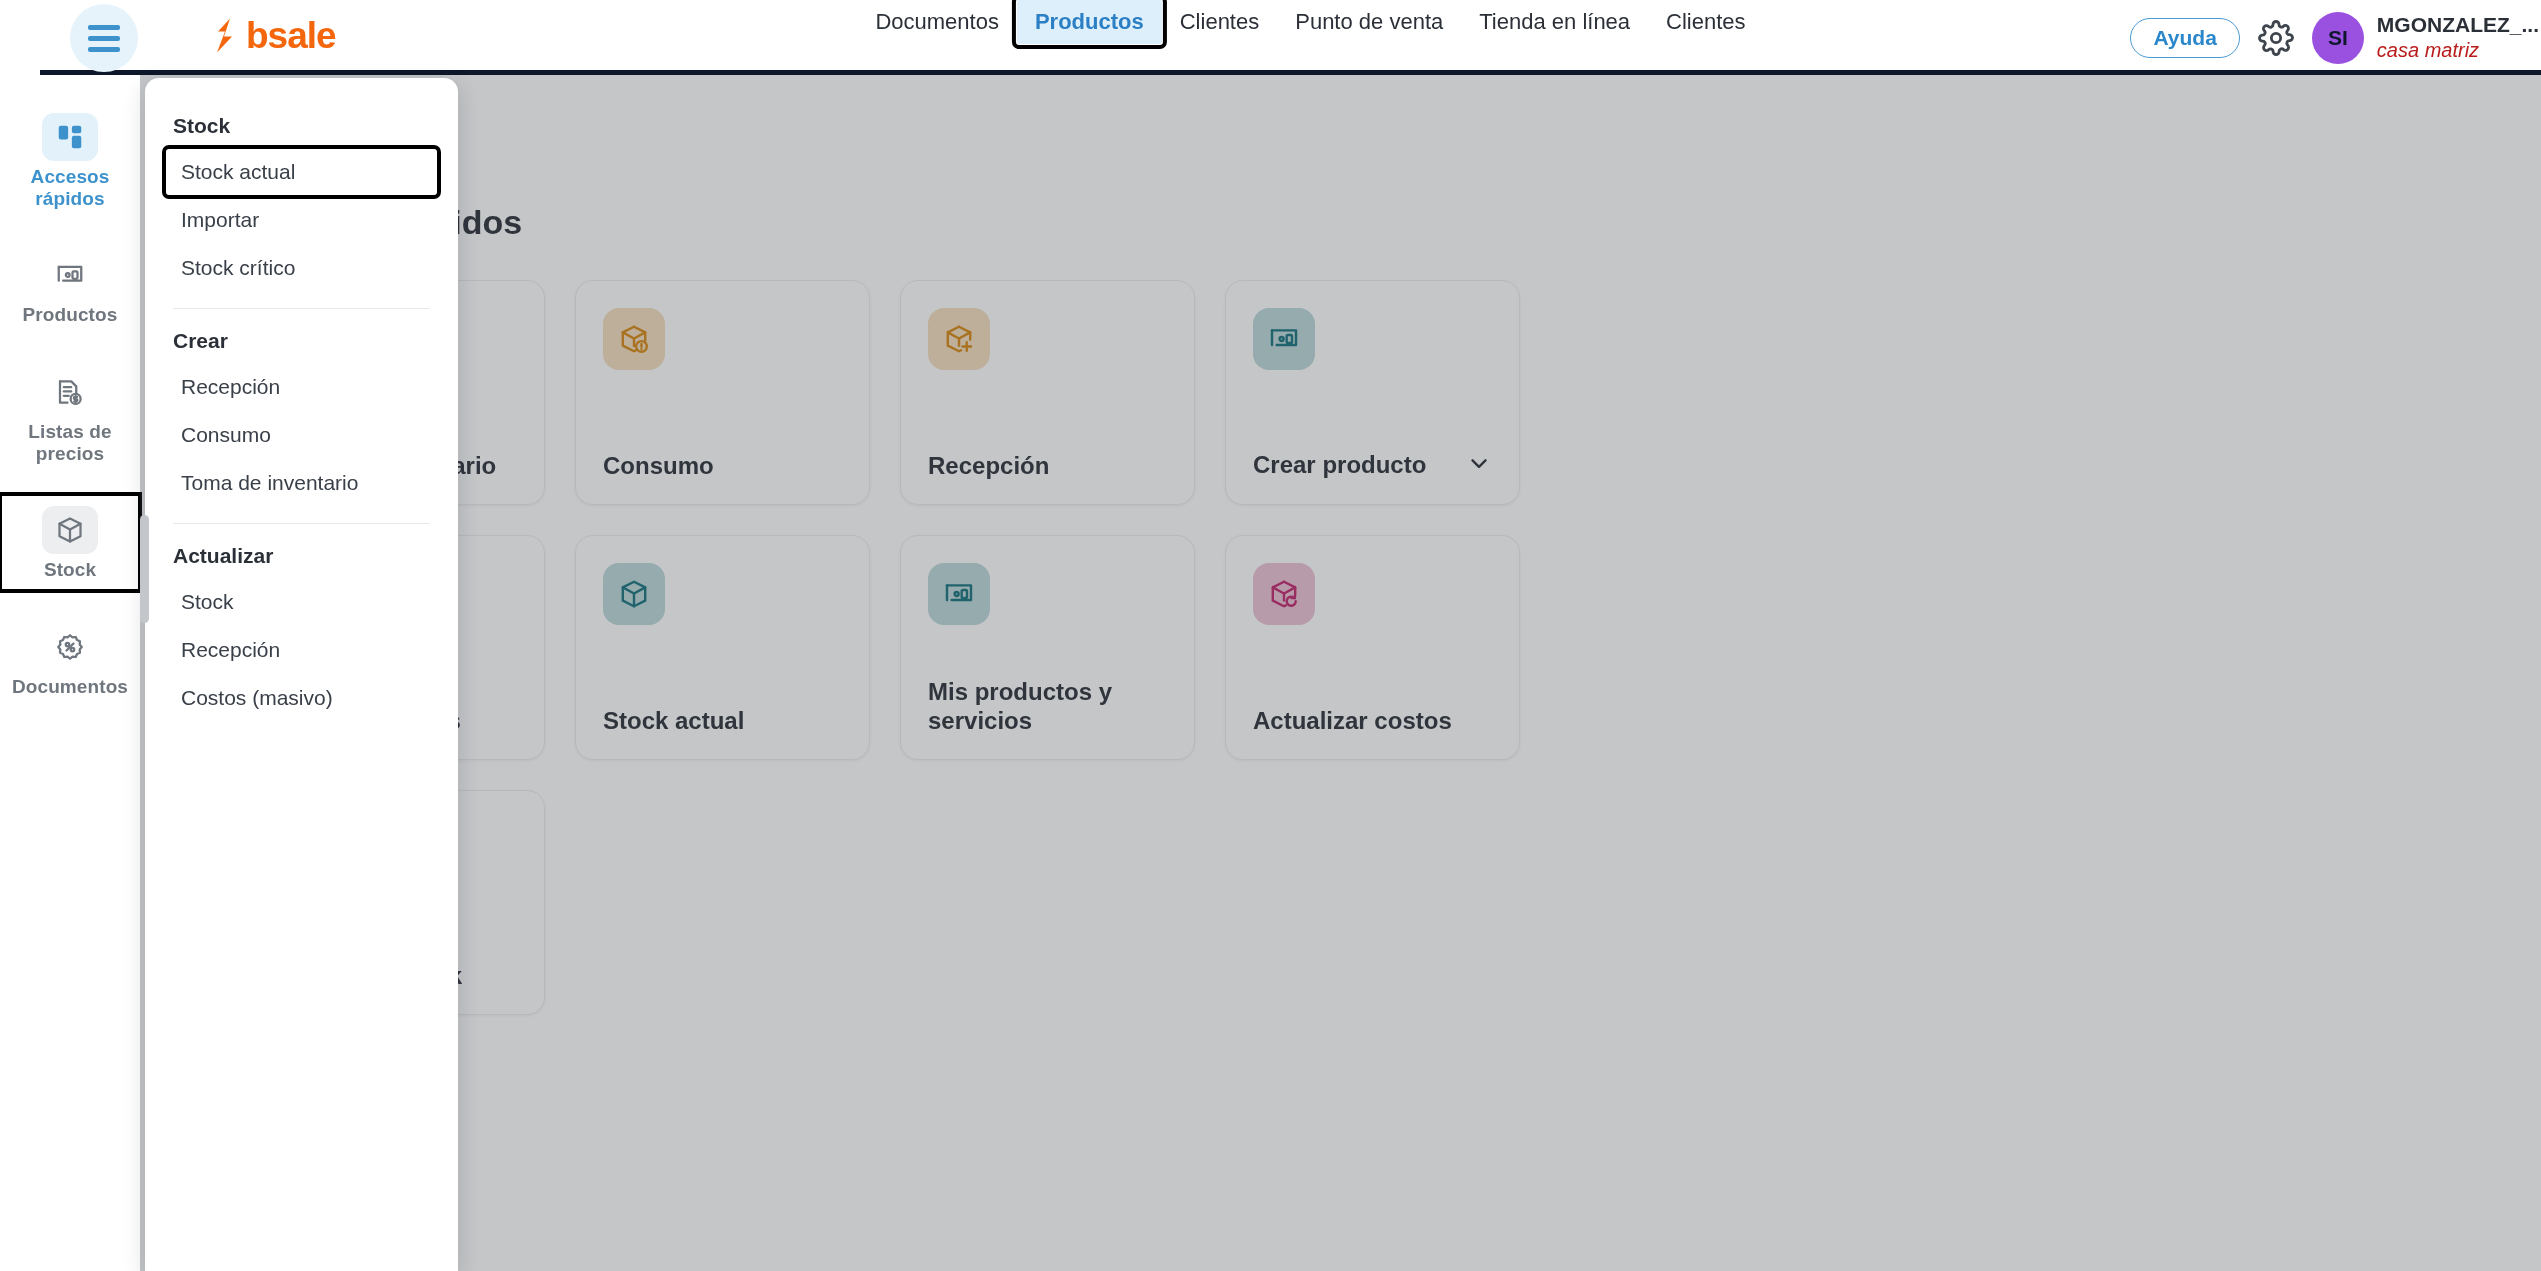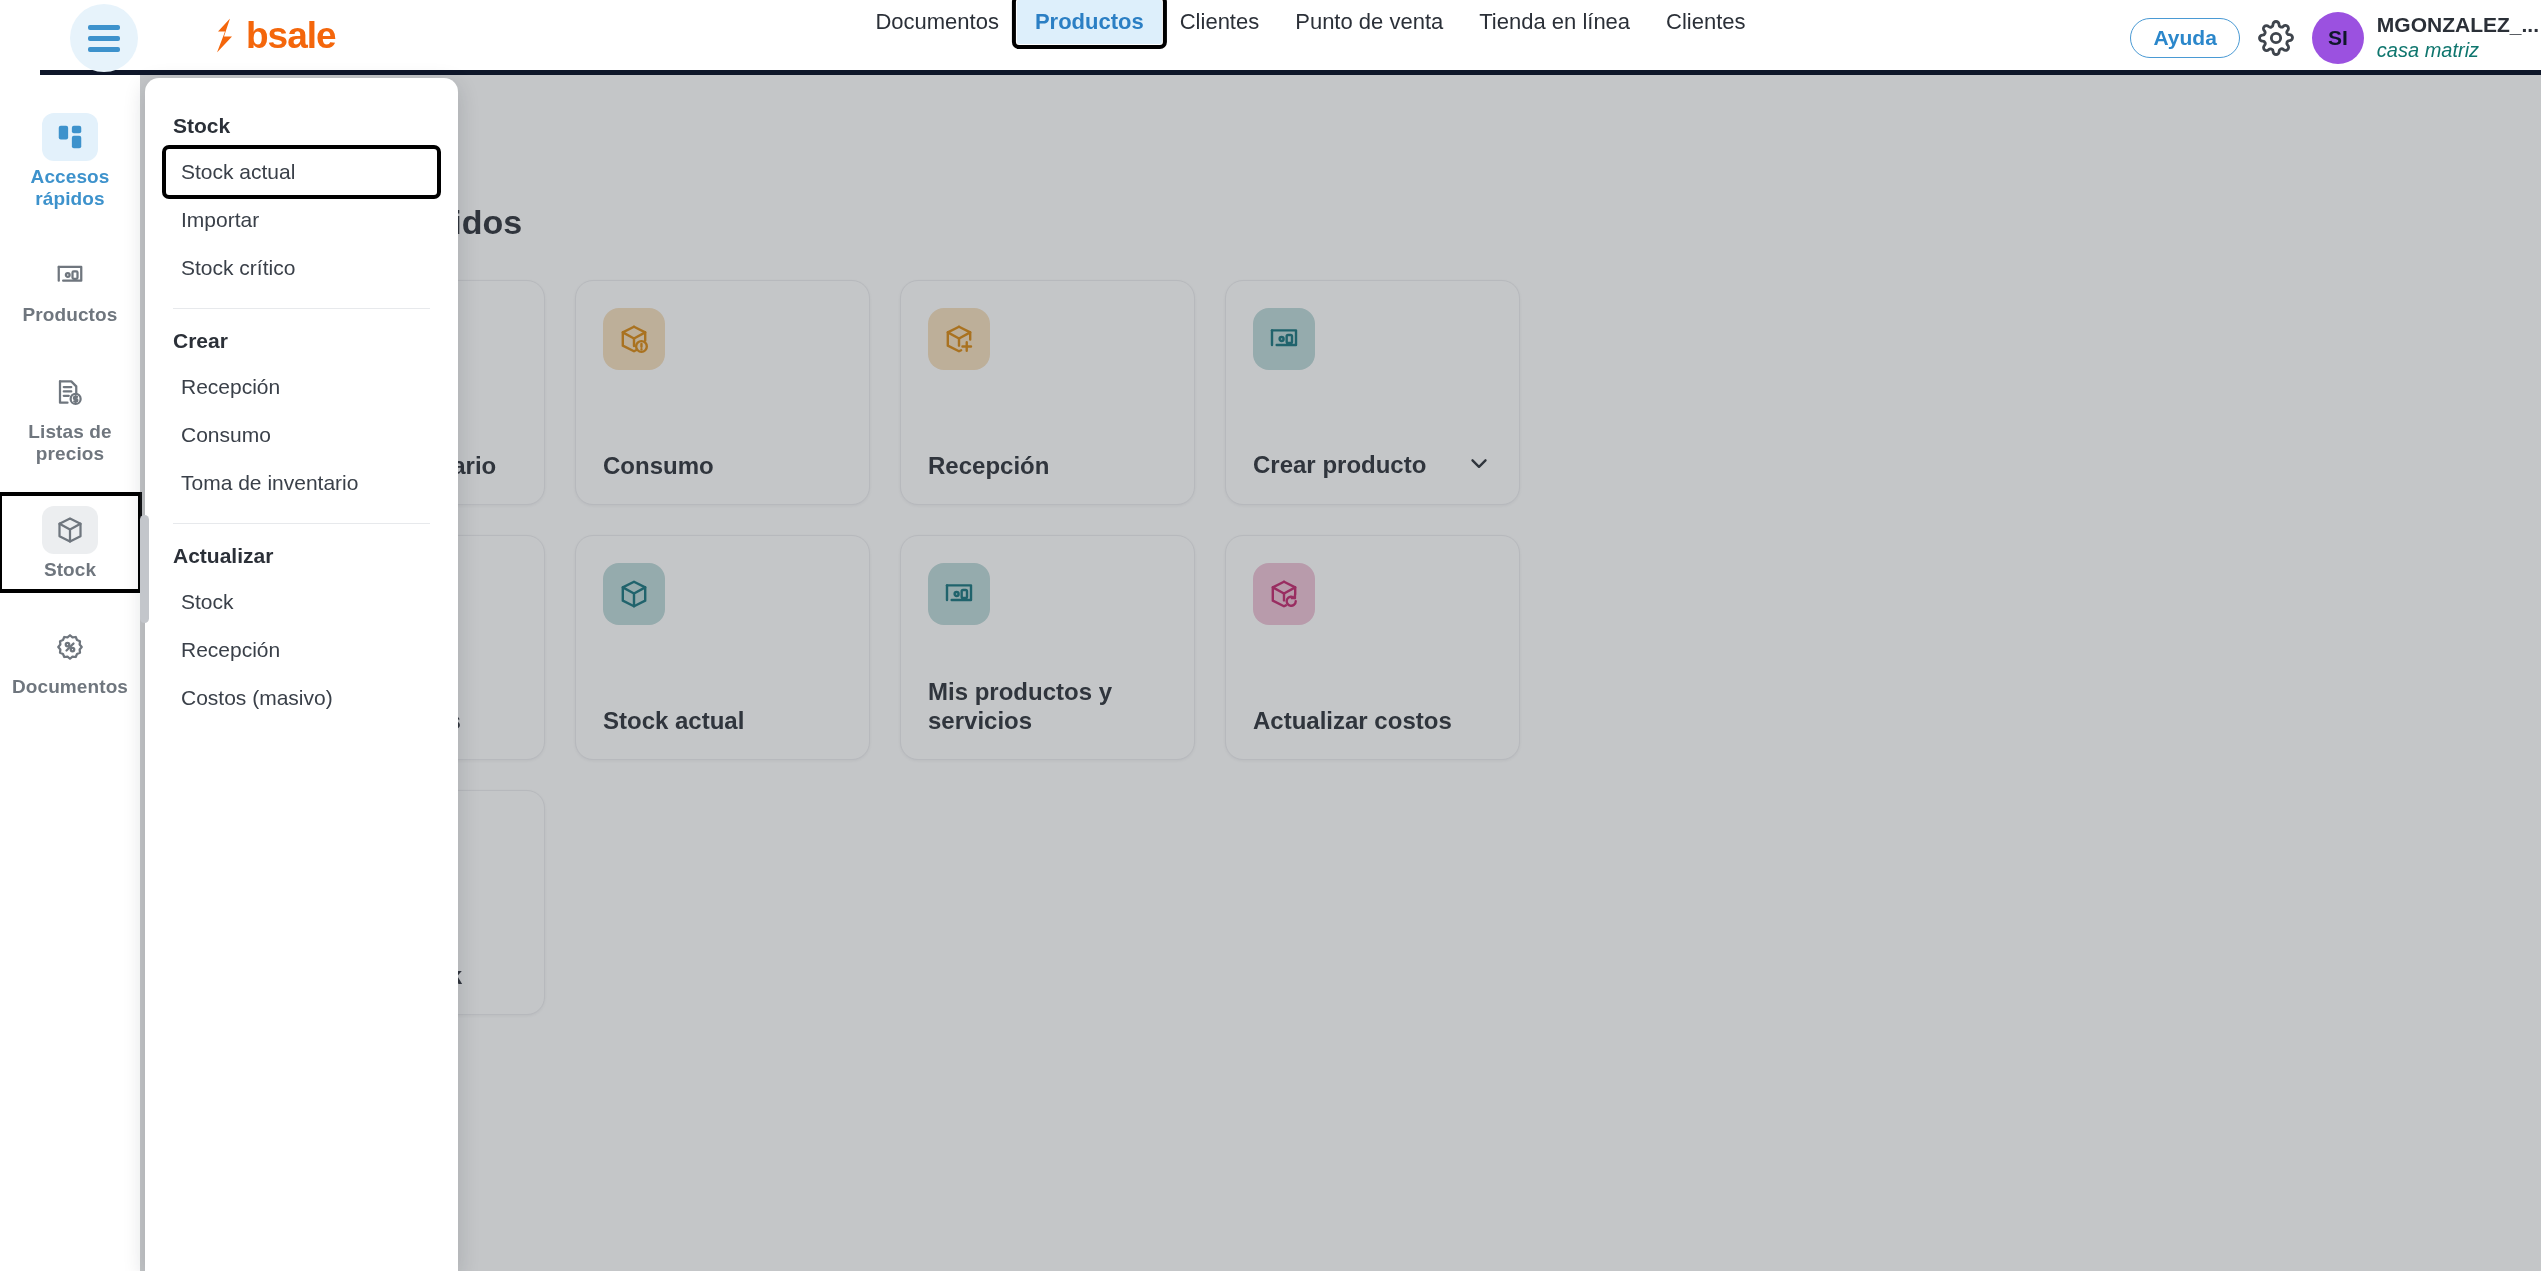--- a/index.html
+++ b/index.html
@@ -77,21 +77,21 @@
   }
   .gear-icon { width: 36px; height: 36px; cursor: pointer; display:block; }
   .user-block { display: flex; align-items: center; gap: 13px; cursor: pointer; }
   .avatar {
     width: 52px; height: 52px; border-radius: 50%;
     background: #9b51e0; color: #0f172a;
     display: flex; align-items: center; justify-content: center;
     font-size: 21px; font-weight: 700;
   }
   .user-name { font-size: 21px; font-weight: 700; color: #2b3038; line-height: 1.25; }
-  .user-sub  { font-size: 20px; color: #0f766e; font-style: italic; line-height: 1.25; }
+  .user-sub  { font-size: 20px; color: #b91c1c; font-style: italic; line-height: 1.25; }
 
   
   .sidebar {
     position: absolute; left: 0; top: 75px;
     width: 140px; height: 1196px;
     background: #ffffff;
     z-index: 30;
     padding-top: 26px;
   }
   .side-item {

